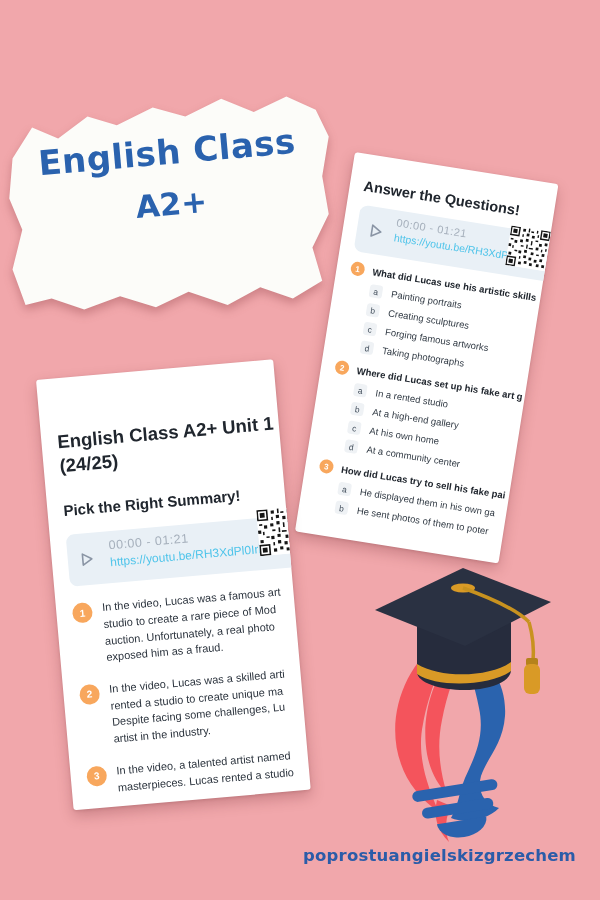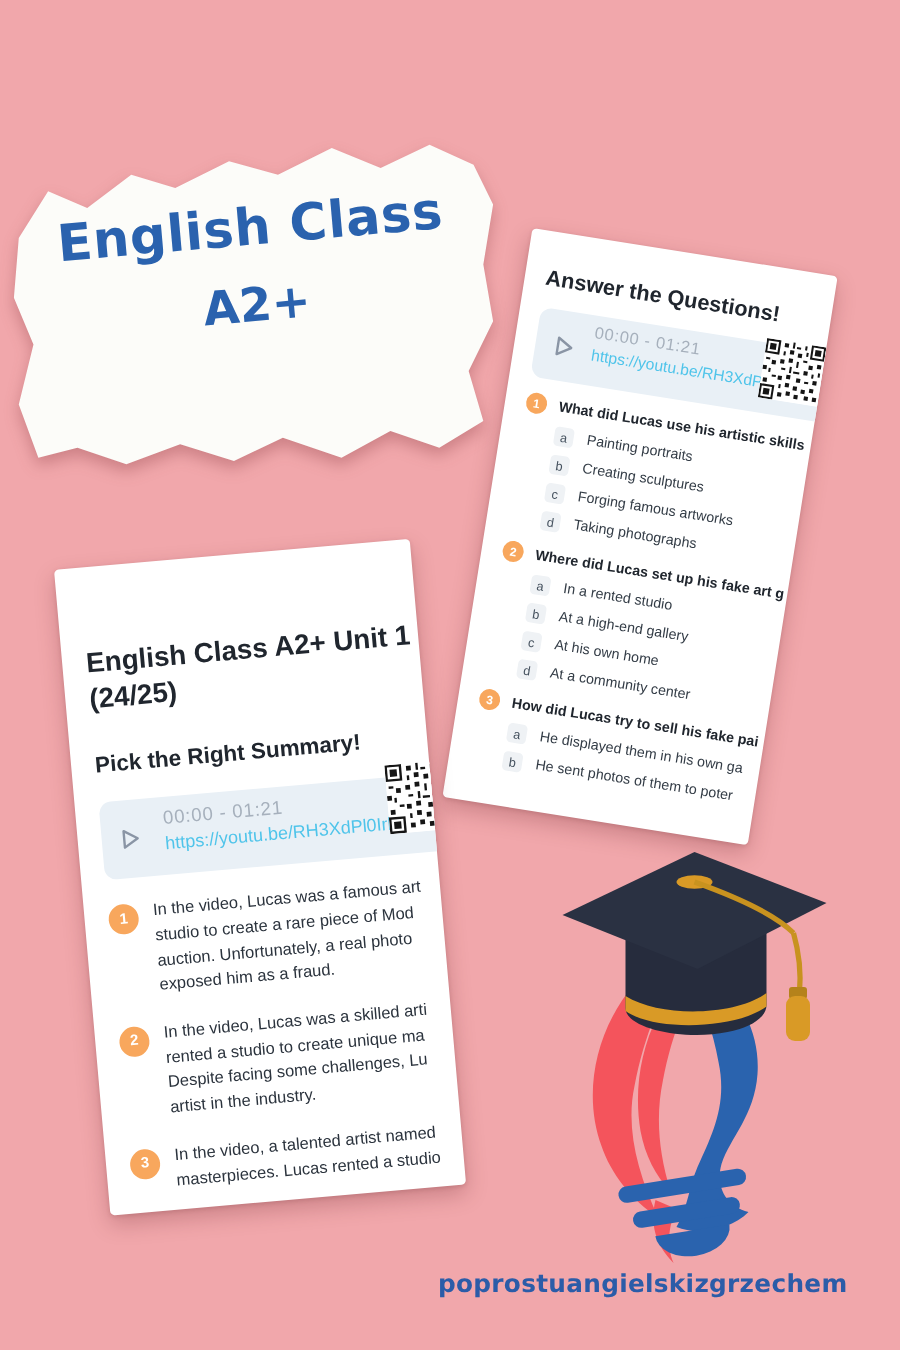--- a/index.html
+++ b/index.html
@@ -62,21 +62,21 @@
 
   
   .q-block{margin-top:10px;}
   .q-head{display:flex;align-items:flex-start;}
   .q-text{margin-left:8px;font-size:9.5px;font-weight:bold;color:#20262E;white-space:nowrap;padding-top:2px;}
   .opt{display:flex;align-items:center;margin:6px 0 0 22px;cursor:pointer;}
   .opt-text{margin-left:9px;font-size:9.5px;color:#333C46;white-space:nowrap;}
 
   
   .logo{position:absolute;left:350px;top:552px;width:222px;height:300px;}
-  .handle{position:absolute;left:292px;top:846px;width:284px;text-align:left;
+  .handle{position:absolute;left:292px;top:846px;width:284px;text-align:right;
           color:#2B5CA8;font-family:"DejaVu Sans",sans-serif;font-weight:bold;font-size:16.5px;letter-spacing:.2px;}
   .hidden-defs{position:absolute;width:0;height:0;overflow:hidden;}
 </style>
 </head>
 <body>
 
 <svg class="hidden-defs" aria-hidden="true">
   <defs>
     <g id="qr-def">
       <rect x="0" y="0" width="29" height="29" fill="#fff"></rect>

